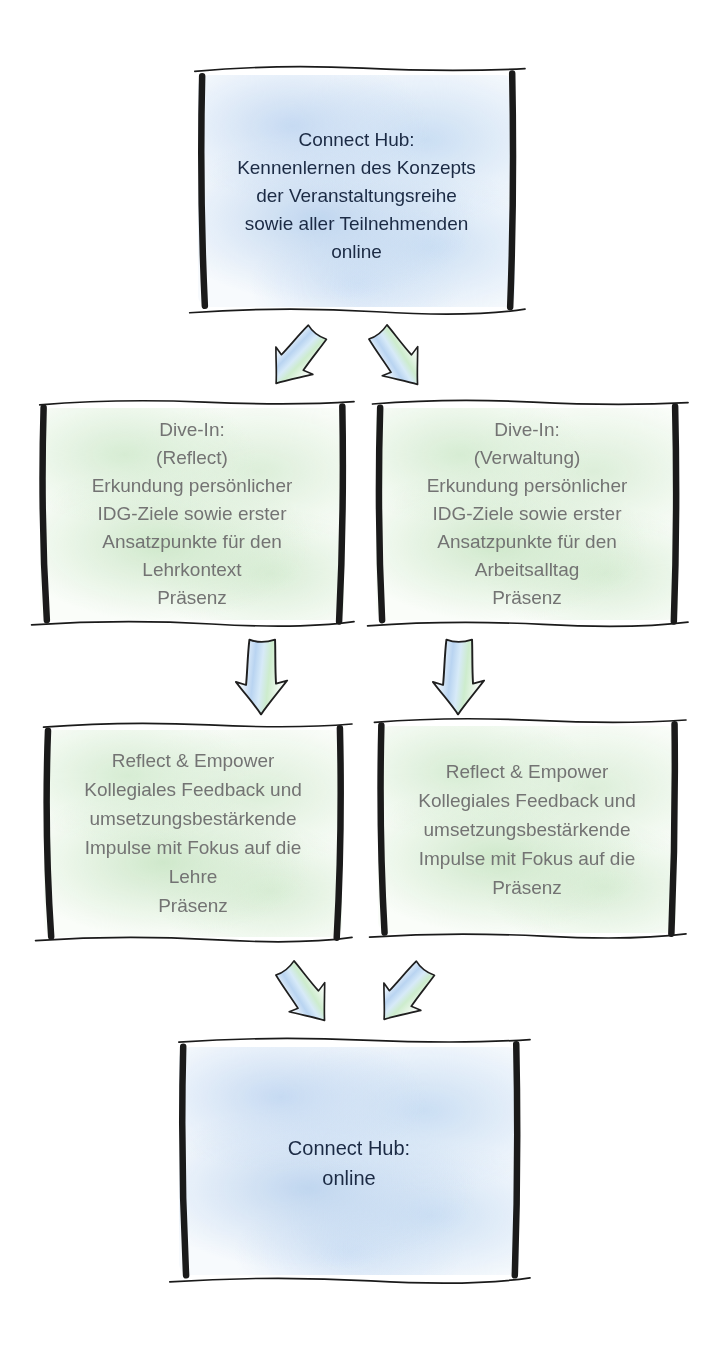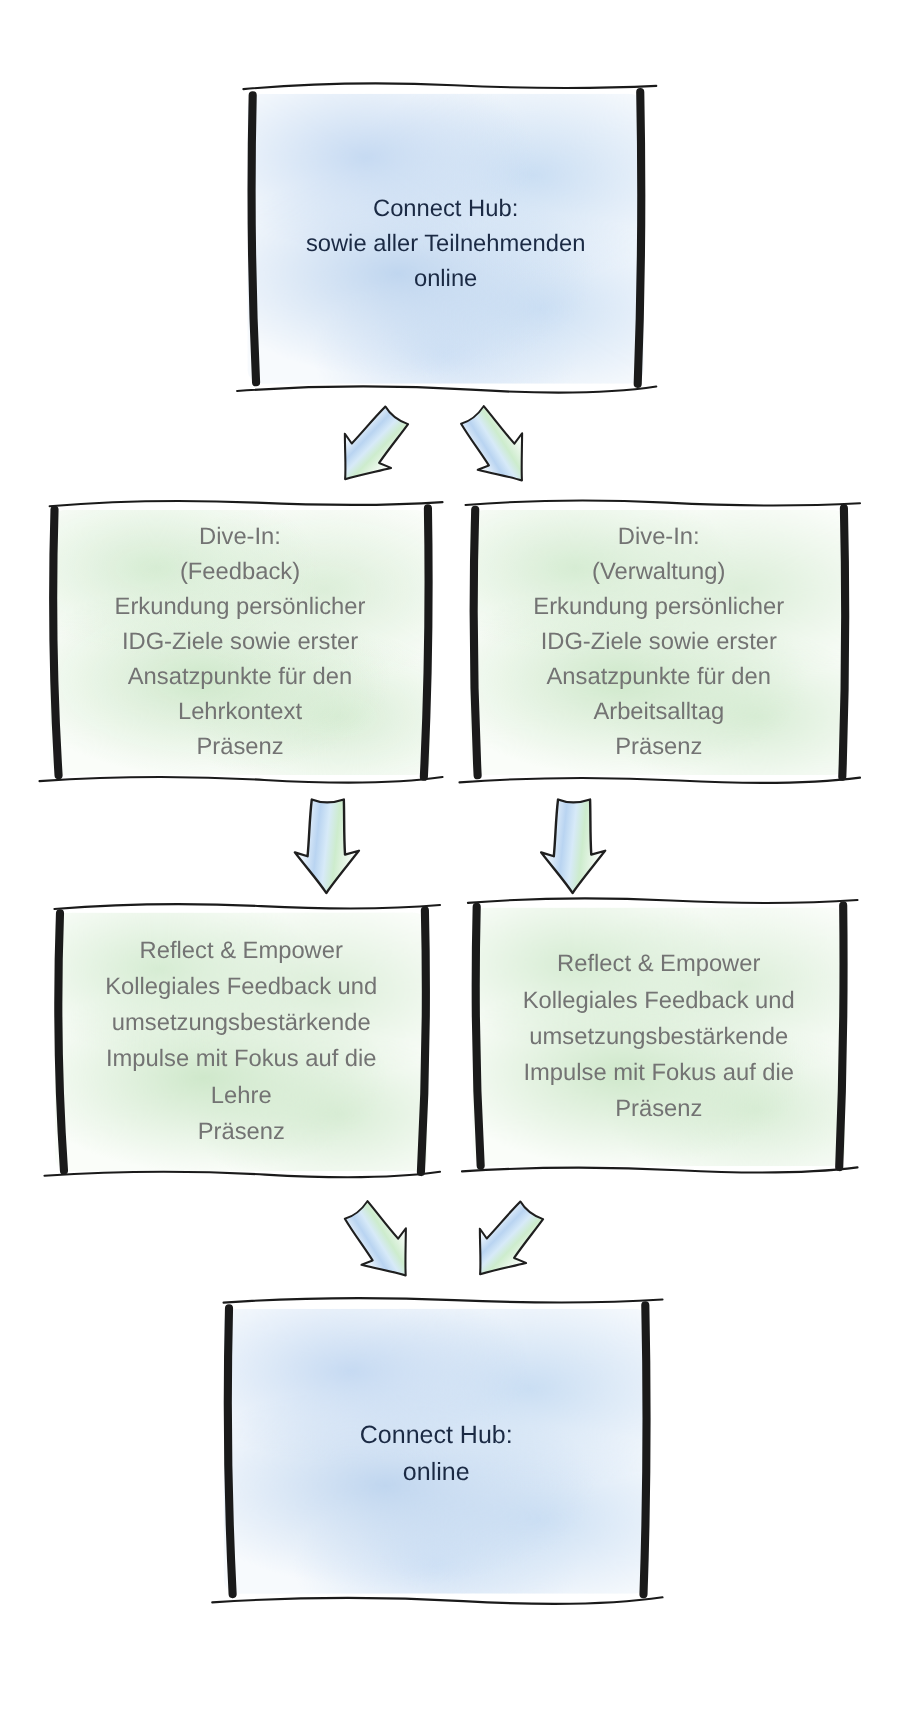--- a/index.html
+++ b/index.html
@@ -81,20 +81,22 @@
   <div class="box blue top" style="left:188px;top:62px;width:337px;height:258px">
     <div class="fill blue"></div>
     <svg class="frame" viewBox="0 0 100 100" preserveAspectRatio="none">
       <path class="wave" d="M2,3.6 Q26,0.8 52,2.4 T100,2.6"></path>
       <path class="wave" d="M0.5,97.2 Q28,94.6 56,96.8 T100,95.8"></path>
       <path class="bar" d="M4.2,5.5 Q3.4,50 5,94.5"></path>
       <path class="bar" d="M96.2,4.5 Q96.9,50 95.6,95"></path>
     </svg>
     <div class="boxtext">
       <span>Connect Hub:</span>
+      <span>Kennenlernen des Konzepts</span>
+      <span>der Veranstaltungsreihe</span>
       <span>sowie aller Teilnehmenden</span>
       <span>online</span>
     </div>
   </div>
 
   <svg class="arrow rot-l" style="left:271px;top:322px;width:52px;height:72px" viewBox="0 0 60 92" preserveAspectRatio="none">
     <path d="M17,4 C15,22 15,38 13.5,55 L3,51.5 C14,67 23,78 29,88 C36,77 46,64 56,50 L44.5,53.5 C43.5,36 44,20 43.5,4 C34,7.5 25,7.5 17,4 Z"></path>
   </svg>
   <svg class="arrow rot-r" style="left:372px;top:322px;width:52px;height:72px" viewBox="0 0 60 92" preserveAspectRatio="none">
     <path d="M17,4 C15,22 15,38 13.5,55 L3,51.5 C14,67 23,78 29,88 C36,77 46,64 56,50 L44.5,53.5 C43.5,36 44,20 43.5,4 C34,7.5 25,7.5 17,4 Z"></path>
@@ -103,21 +105,21 @@
   <div class="box green" style="left:30px;top:396px;width:324px;height:236px">
     <div class="fill green"></div>
     <svg class="frame" viewBox="0 0 100 100" preserveAspectRatio="none">
       <path class="wave" d="M3,3.8 Q27,1 54,2.6 T100,2.4"></path>
       <path class="wave" d="M0.5,97 Q28,94.4 56,96.6 T100,95.6"></path>
       <path class="bar" d="M4.2,5 Q3.2,50 5.2,95"></path>
       <path class="bar" d="M96.4,4.5 Q97,50 95.4,95.5"></path>
     </svg>
     <div class="boxtext">
       <span>Dive-In:</span>
-      <span>(Feedback)</span>
+      <span>(Reflect)</span>
       <span>Erkundung persönlicher</span>
       <span>IDG-Ziele sowie erster</span>
       <span>Ansatzpunkte für den</span>
       <span>Lehrkontext</span>
       <span>Präsenz</span>
     </div>
   </div>
 
   <div class="box green" style="left:366px;top:396px;width:322px;height:236px">
     <div class="fill green"></div>

